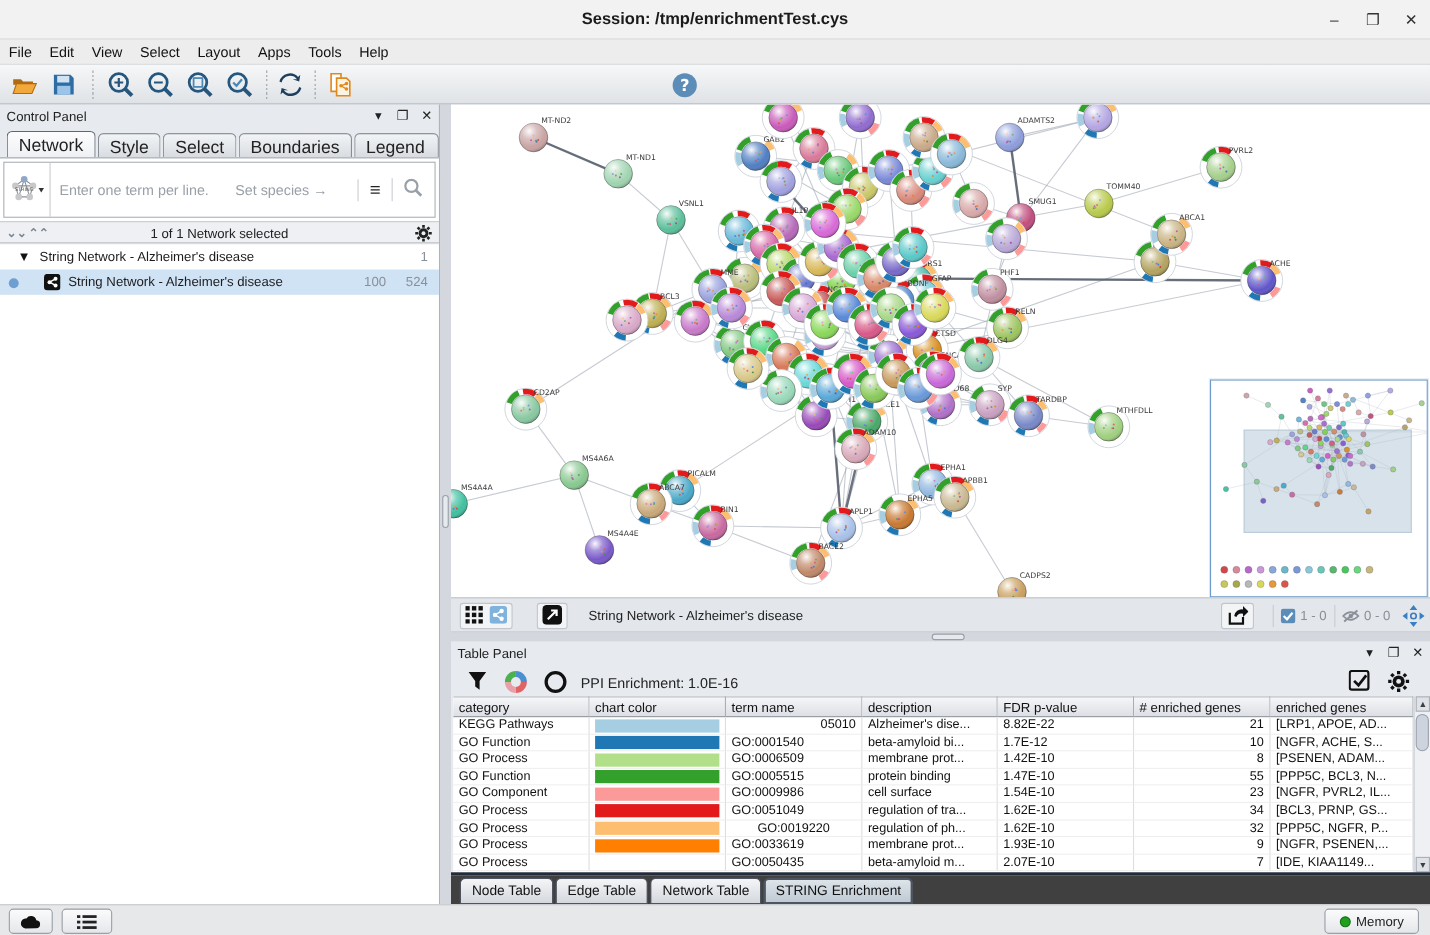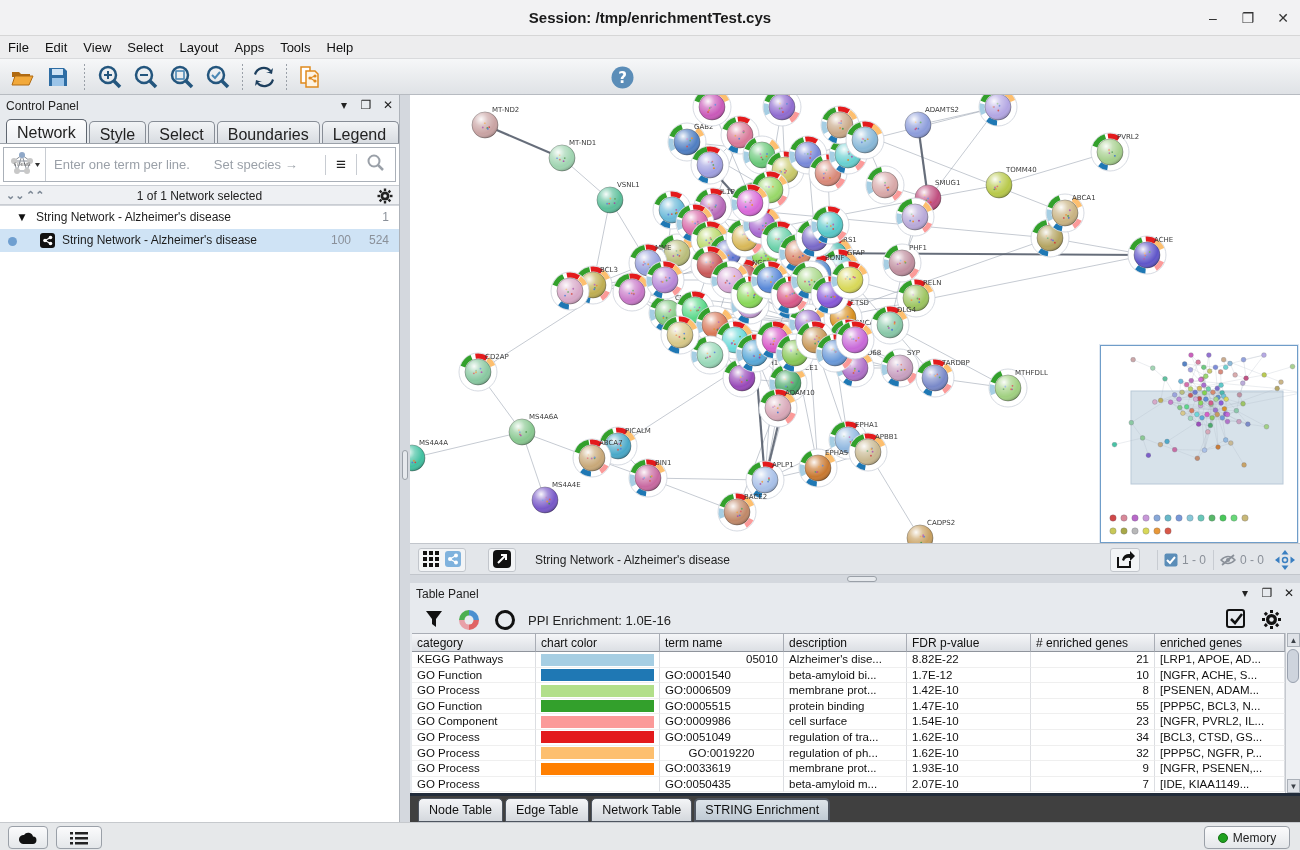--- a/index.html
+++ b/index.html
@@ -33,21 +33,21 @@
   .panelicons { position:absolute; right:4px; top:3px; display:flex; gap:8px;
     font-size:12px; color:#222; }
   .panelicons span { width:14px; text-align:center; }
   .tabsrow { position:relative; height:26px; padding-left:6px; display:flex; gap:2px;
     align-items:flex-end; }
   .tab { border:1px solid #878d96; border-bottom:none; border-radius:5px 5px 0 0;
     background:linear-gradient(#f2f4f6,#d8dce1); padding:4px 10px 3px 10px;
     font-size:16px; color:#222; height:22px; }
   .tab.active { background:linear-gradient(#fdfdfe,#eef0f3); height:24px;
     border-color:#5f6670; }
-  #stringrow { position:relative; height:42px; background:#fff;
+  #stringrow { position:relative; height:58px; background:#fff;
     border-top:1px solid #9ba1a9; }
   #stringbox { position:absolute; left:3px; top:3px; right:3px; bottom:3px;
     border:1px solid #aab0b8; background:#fff; display:flex; align-items:center; }
   #stringlogo { width:42px; height:100%; display:flex; align-items:center;
     justify-content:center; border-right:1px solid #c8ccd2; }
   .ph { color:#9aa0a8; font-size:13px; }
   #netcountbar { position:relative; height:20px; background:#eef0f3;
     border-top:1px solid #c9cdd3; border-bottom:1px solid #c9cdd3; }
   #netcountbar .cent { position:absolute; left:0; right:0; top:3px; text-align:center;
     font-size:12px; color:#222; }
@@ -2240,21 +2240,21 @@
       </div>
       <div class="trow">
         <div class="td" style="width: 124px;">GO Process</div>
         <div class="td" style="width: 124px;">
           <div class="swatch" style="background: rgb(227, 26, 28);"></div>
         </div>
         <div class="td" style="width: 124px;">GO:0051049</div>
         <div class="td" style="width: 123px;">regulation of tra...</div>
         <div class="td" style="width: 124px;">1.62E-10</div>
         <div class="td num" style="width: 124px;">34</div>
-        <div class="td" style="width: 130px;">[BCL3, CTSD, GS...</div>
+        <div class="td" style="width: 130px;">[BCL3, PRNP, GS...</div>
       </div>
       <div class="trow">
         <div class="td" style="width: 124px;">GO Process</div>
         <div class="td" style="width: 124px;">
           <div class="swatch" style="background: rgb(253, 191, 111);"></div>
         </div>
         <div class="td" style="width: 124px; text-align: center;">GO:0019220</div>
         <div class="td" style="width: 123px;">regulation of ph...</div>
         <div class="td" style="width: 124px;">1.62E-10</div>
         <div class="td num" style="width: 124px;">32</div>

